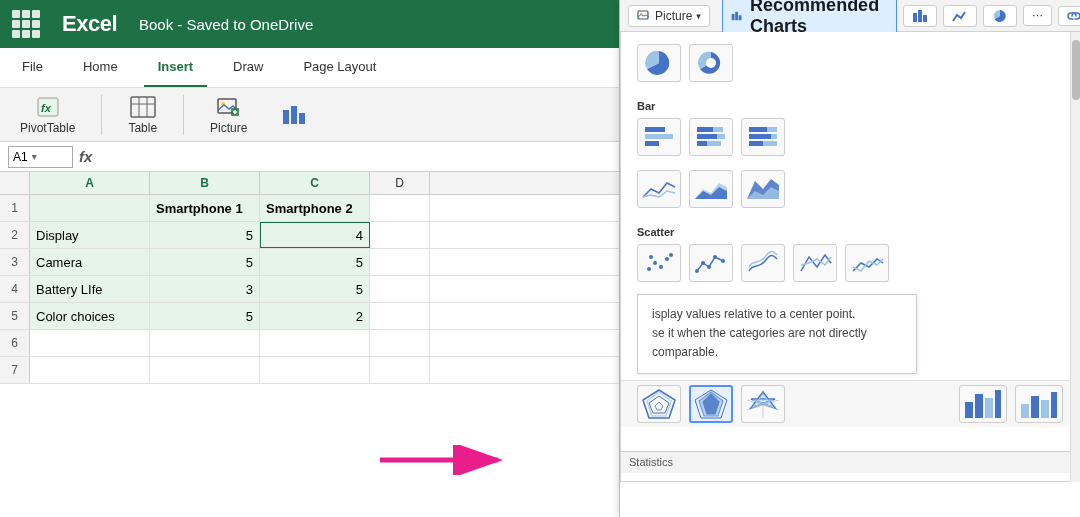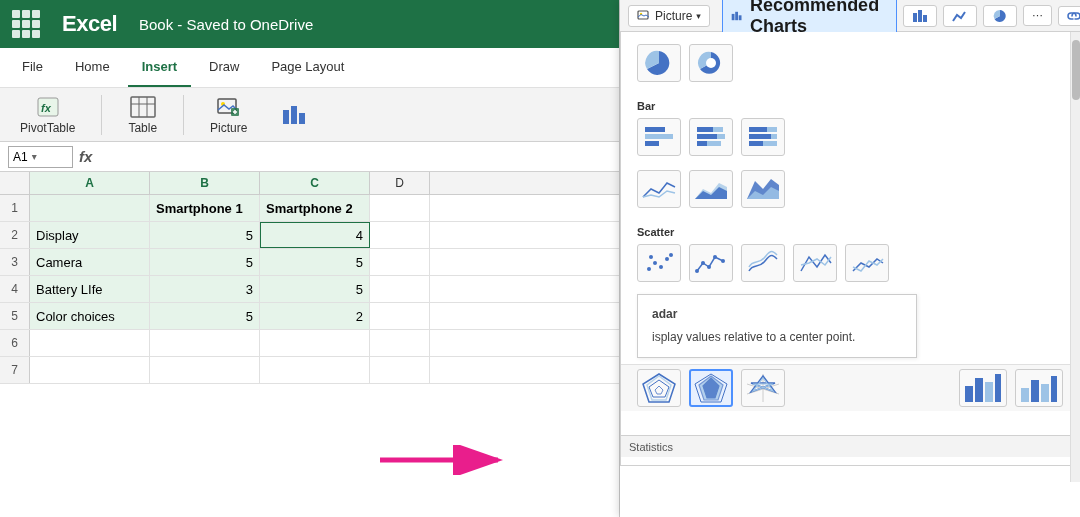--- a/index.html
+++ b/index.html
@@ -49,21 +49,21 @@
     }
 
     
     .ribbon-tabs {
       background: #fff;
       display: flex;
       align-items: flex-end;
       height: 40px;
       padding: 0 8px;
       border-bottom: 1px solid #e0e0e0;
-      gap: 4px;
+      gap: 12px;
     }
     .ribbon-tab {
       padding: 6px 14px;
       font-size: 13px;
       color: #333;
       cursor: pointer;
       border-bottom: 2px solid transparent;
       height: 100%;
       display: flex; align-items: center;
     }
@@ -667,22 +667,22 @@
           <svg width="36" height="28" viewBox="0 0 36 28">
             <polyline points="4,22 12,14 20,18 28,10 34,14" fill="none" stroke="#4472c4" stroke-width="1.5"></polyline>
             <polyline points="4,18 12,22 20,12 28,16 34,10" fill="none" stroke="#9dc3e6" stroke-width="1.5"></polyline>
           </svg>
         </div>
       </div>
     </div>
 
     <div style="padding: 2px 0; background:#fff;">
       <div class="radar-tooltip">
-        <div style="font-weight:600; margin-bottom:4px;">adar</div>
         <div>isplay values relative to a center point.</div>
+        <div>se it when the categories are not directly comparable.</div>
       </div>
     </div>
 
     <div class="bottom-radar-row">
 
       <div class="chart-icon-box">
         <svg width="36" height="32" viewBox="0 0 36 32">
           <polygon points="18,2 34,12 28,30 8,30 2,12" fill="none" stroke="#4472c4" stroke-width="1.5"></polygon>
           <polygon points="18,8 28,15 24,25 12,25 8,15" fill="none" stroke="#4472c4" stroke-width="1"></polygon>
           <polygon points="18,14 22,18 20,22 16,22 14,18" fill="none" stroke="#4472c4" stroke-width="0.8"></polygon>

